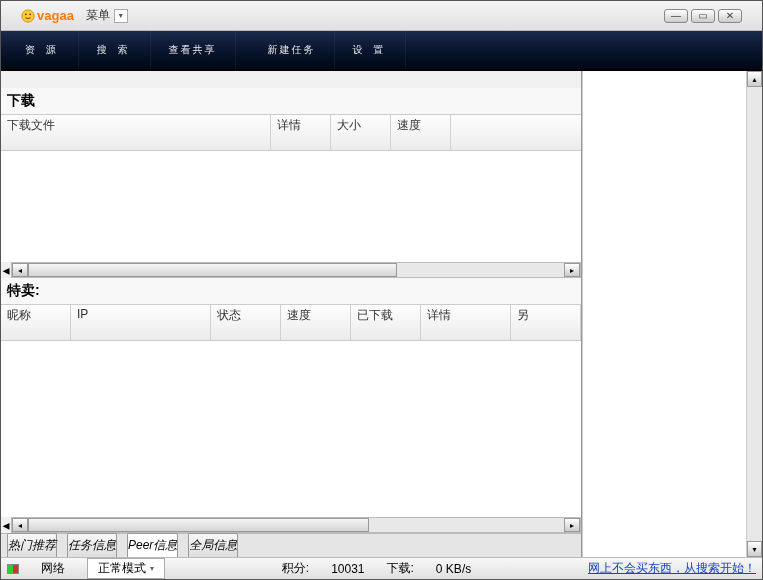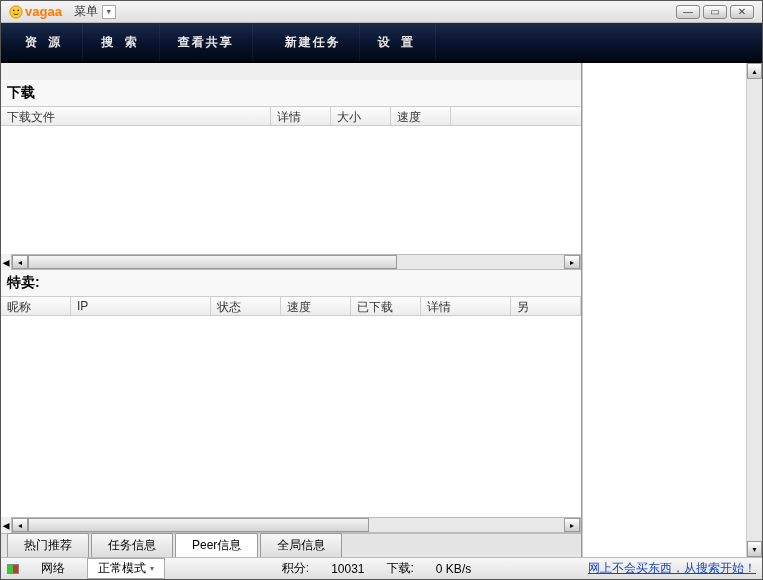--- a/index.html
+++ b/index.html
@@ -1,49 +1,49 @@
 <!DOCTYPE html>
 <html><head>
 <meta charset="utf-8">
 <style>
 * { box-sizing: border-box; margin: 0; padding: 0; }
 body { font-family: "Microsoft YaHei", "SimSun", Arial, sans-serif; font-size: 12px; background: #999; width: 763px; height: 580px; overflow: hidden; }
 .window { width: 763px; height: 580px; background: #f0f0f0; border: 1px solid #555; display: flex; flex-direction: column; }
-.titlebar { height: 22px; background: linear-gradient(#f5f5f5,#e0e0e0); display: flex; align-items: center; padding: 0 8px; border-bottom: 1px solid #bbb; }
+.titlebar { height: 30px; background: linear-gradient(#f5f5f5,#e0e0e0); display: flex; align-items: center; padding: 0 20px; border-bottom: 1px solid #bbb; }
 .titlebar .logo { font-weight: bold; color: #ff7a00; font-size: 13px; margin-right: 12px; display:flex; align-items:center; gap:2px;}
 .titlebar .logo svg { width:14px; height:14px; }
 .titlebar .menu-label { color: #333; margin-right: 4px; }
 .titlebar .menu-arrow { width: 14px; height: 14px; border: 1px solid #aaa; background: #fff; display: inline-flex; align-items: center; justify-content: center; font-size: 8px; color: #555; }
 .titlebar .spacer { flex: 1; }
 .titlebar .winbtn { width: 24px; height: 14px; margin-left: 3px; border: 1px solid #888; border-radius: 3px; background: linear-gradient(#fff,#ccc); display:inline-flex; align-items:center; justify-content:center; font-size:10px; color:#444; cursor:pointer;}
 .navbar { height: 40px; background: linear-gradient(#1a2a4a 0%, #0a1530 50%, #000814 100%); border-bottom: 2px solid #000; display: flex; align-items: stretch; padding-left: 6px; }
-.navbar .tab { color: #e8e8e8; padding: 0 18px; display: flex; align-items: center; letter-spacing: 4px; font-size: 12px; cursor: pointer; border-right: 1px solid rgba(255,255,255,0.05); font-weight: bold; }
+.navbar .tab { color: #e8e8e8; padding: 0 18px; display: flex; align-items: center; letter-spacing: 4px; font-size: 10px; cursor: pointer; border-right: 1px solid rgba(255,255,255,0.05); }
 .navbar .tab.active { background: linear-gradient(#5aa3e8 0%, #2b6fc0 40%, #134c9a 100%); border: 1px solid #7ac0ff; box-shadow: inset 0 0 4px rgba(255,255,255,0.5); }
 .navbar .sep { width: 14px; }
 .navbar .tab2 { letter-spacing: 2px; }
 .content { flex: 1; display: flex; min-height: 0; }
 .leftpane { flex: 1; display: flex; flex-direction: column; border-right: 1px solid #999; min-width:0;}
 .rightpane { width: 180px; background: #fff; border-left:1px solid #ccc; position:relative;}
 .rightpane .vscroll { position:absolute; right:0; top:0; bottom:0; width:16px; background:#e8e8e8; border-left:1px solid #ccc;}
 .rightpane .vscroll .up,.rightpane .vscroll .down{height:16px;background:linear-gradient(#fff,#ccc);border:1px solid #999;display:flex;align-items:center;justify-content:center;font-size:8px;}
 .rightpane .vscroll .down{position:absolute;bottom:0;left:0;right:0;}
 .section-title { font-weight: bold; font-size: 14px; padding: 4px 6px; background: #f8f8f8; }
-.grid-header { display: flex; background: linear-gradient(#fdfdfd,#ececec); border-top: 1px solid #ccc; border-bottom: 1px solid #ccc; height: 20px; }
+.grid-header { display: flex; background: linear-gradient(#fdfdfd,#ececec); border-top: 1px solid #ccc; border-bottom: 1px solid #ccc; height: 37px; }
 .grid-header .col { padding: 2px 6px; border-right: 1px solid #d0d0d0; color: #333; white-space:nowrap; overflow:hidden;}
 .grid-body { flex: 1; background: #fff; overflow: hidden; position:relative;}
 .upper-block { display: flex; flex-direction: column; height: 190px; margin-top: 17px; }
 .handle-row { height: 16px; display:flex; align-items:center; background:#f0f0f0;}
 .handle-row .grip { width:10px; display:flex; justify-content:center; font-size:14px; line-height:10px;}
 .handle-row .hscroll { flex:1; height:16px; background:#e8e8e8; border:1px solid #bbb; display:flex; position:relative;}
 .handle-row .hscroll .btn{width:16px;background:linear-gradient(#fff,#ccc);border:1px solid #999;display:flex;align-items:center;justify-content:center;font-size:8px;}
 .handle-row .hscroll .thumb{flex:0 0 65%;background:linear-gradient(#f5f5f5,#d5d5d5);border:1px solid #999;}
 .handle-row .hscroll .track{flex:1;}
 .lower-block { flex:1; display:flex; flex-direction:column; min-height:0;}
 .bottom-tabs { height: 24px; display: flex; background: #e5e5e5; border-top:1px solid #bbb; padding-left:6px; align-items:flex-end;}
-.bottom-tabs .btab { padding: 3px 16px; border: 1px solid #999; border-bottom:none; background: linear-gradient(#f8f8f8,#ddd); margin-right:2px; font-size:12px; cursor:pointer; border-radius:2px 2px 0 0;}
+.bottom-tabs .btab { padding: 3px 0; border: 1px solid #999; border-bottom:none; background: linear-gradient(#f8f8f8,#ddd); margin-right:10px; font-size:12px; cursor:pointer; border-radius:2px 2px 0 0;font-style:italic;}
 .bottom-tabs .btab.active { background: #fff; }
 .statusbar { height: 22px; background: linear-gradient(#f8f8f8,#e0e0e0); border-top: 1px solid #bbb; display: flex; align-items: center; padding: 0 6px; gap: 22px; font-size:12px;}
 .statusbar .net-icon { width:12px; height:10px; background: linear-gradient(90deg,#3c3 50%,#c33 50%); border:1px solid #888;}
 .statusbar .mode-box { border:1px solid #aaa; background:#fff; padding:1px 10px; display:inline-flex; align-items:center; gap:4px;}
 .statusbar .mode-box::after{content:"▾"; font-size:8px; color:#666;}
 .statusbar .spacer { flex:1; }
 .statusbar a { color: #1646c7; text-decoration: underline; }
 </style>
 </head>
 <body>

